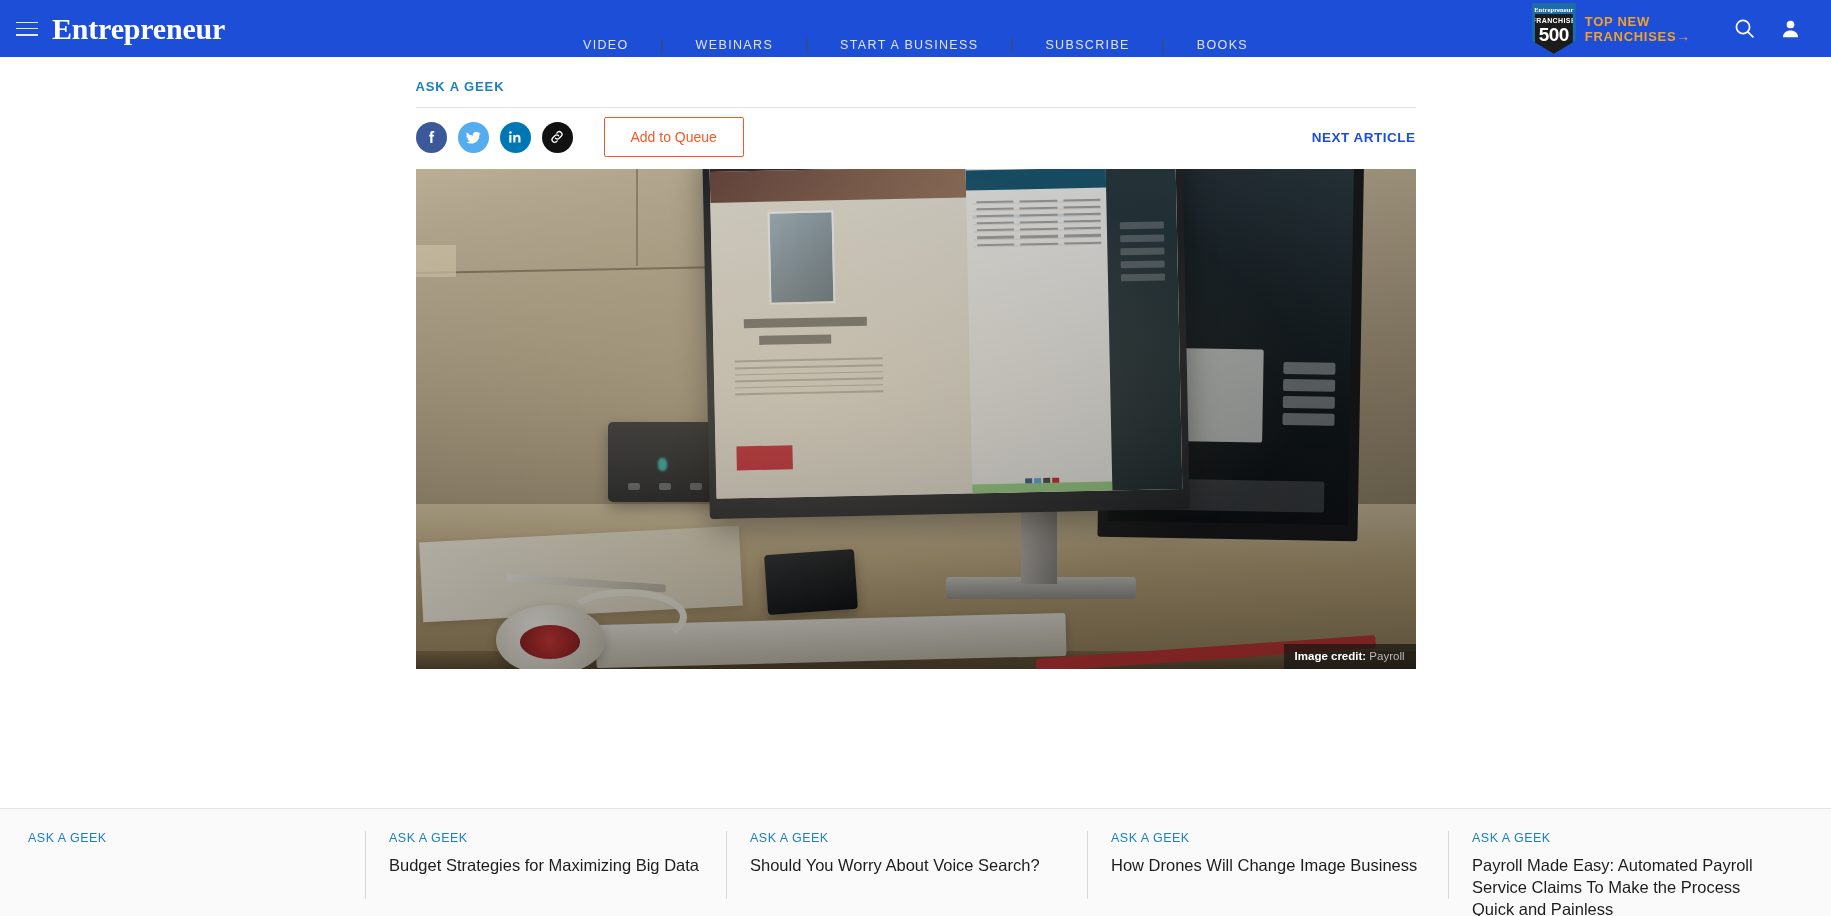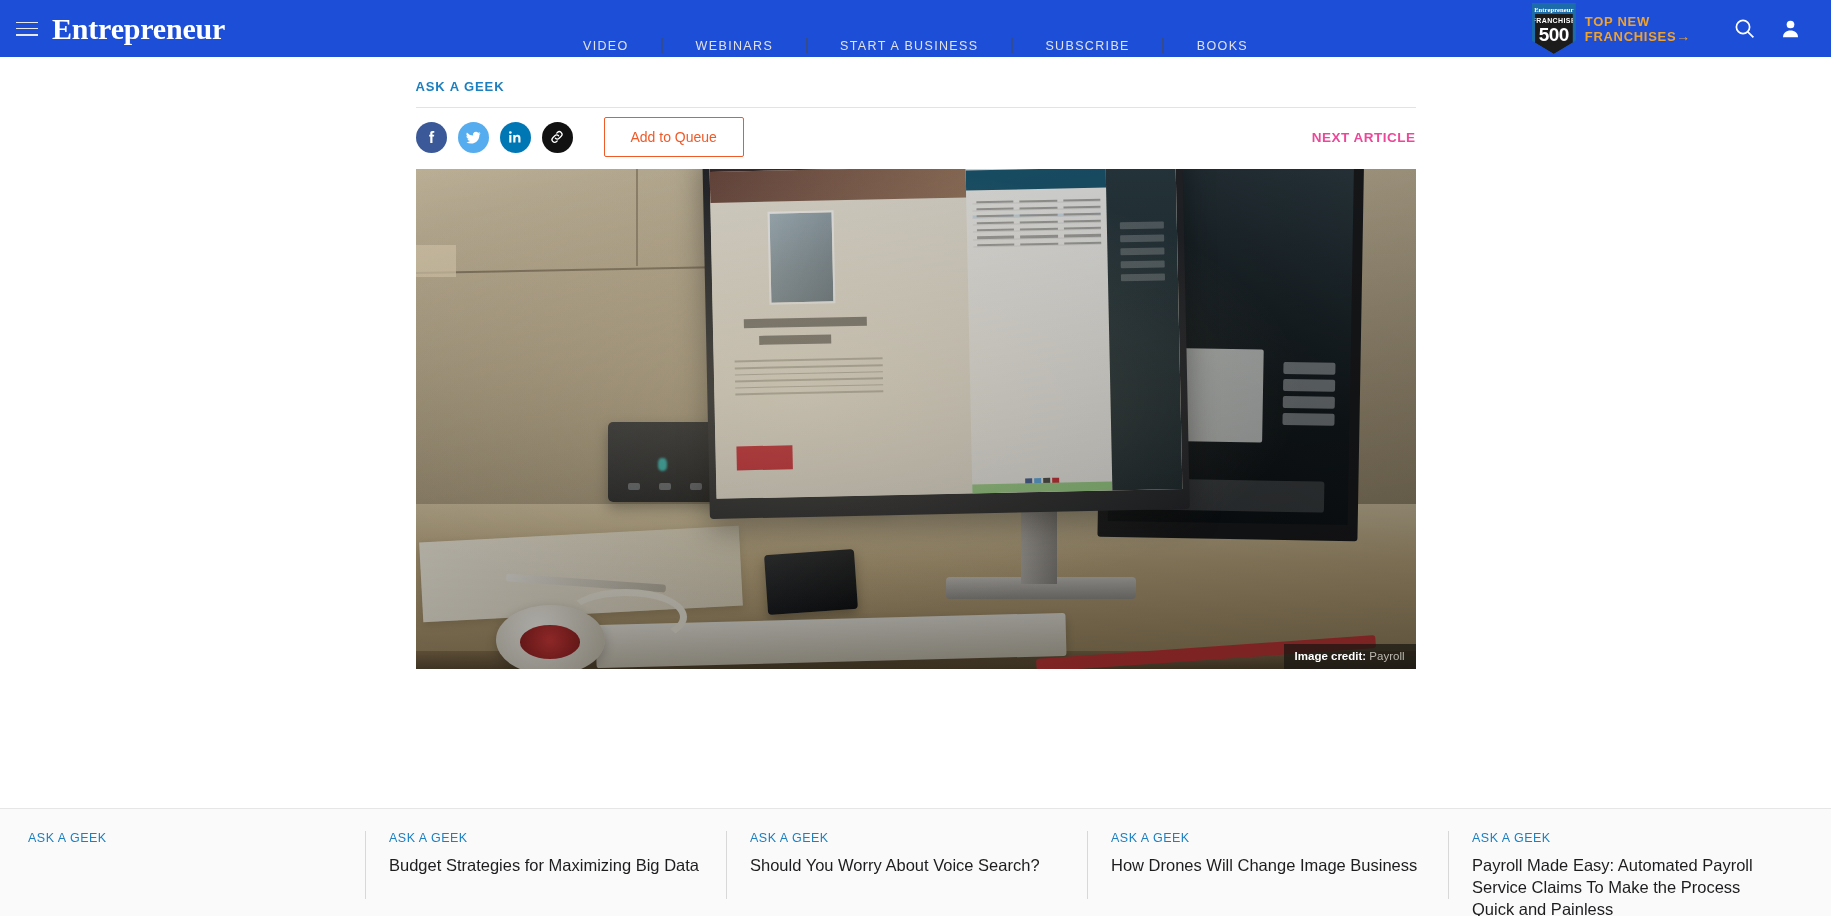--- a/index.html
+++ b/index.html
@@ -49,21 +49,21 @@
     line-height: 1;
     cursor: pointer;
     white-space: nowrap;
   }
 
   .main-nav {
     position: absolute;
     left: 50%;
     transform: translateX(-50%);
     display: flex;
-    align-items: center;
+    align-items: flex-start;
     gap: 16px;
     margin-top: 34px;
   }
   .nav-link {
     color: #e2e2e2;
     font-size: 12.5px;
     letter-spacing: 1.35px;
     padding: 0 17px;
     text-decoration: none;
     cursor: pointer;
@@ -226,21 +226,21 @@
     padding: 11px 26px;
     border-radius: 2px;
     cursor: pointer;
     line-height: 16px;
     white-space: nowrap;
   }
 
   .next-article {
     position: absolute;
     right: 0;
-    color: #ec4899;
+    color: #1d4ed8;
     font-size: 13.5px;
     font-weight: 700;
     letter-spacing: 0.5px;
     cursor: pointer;
     text-transform: uppercase;
   }
 
   
   .hero {
     position: relative;

